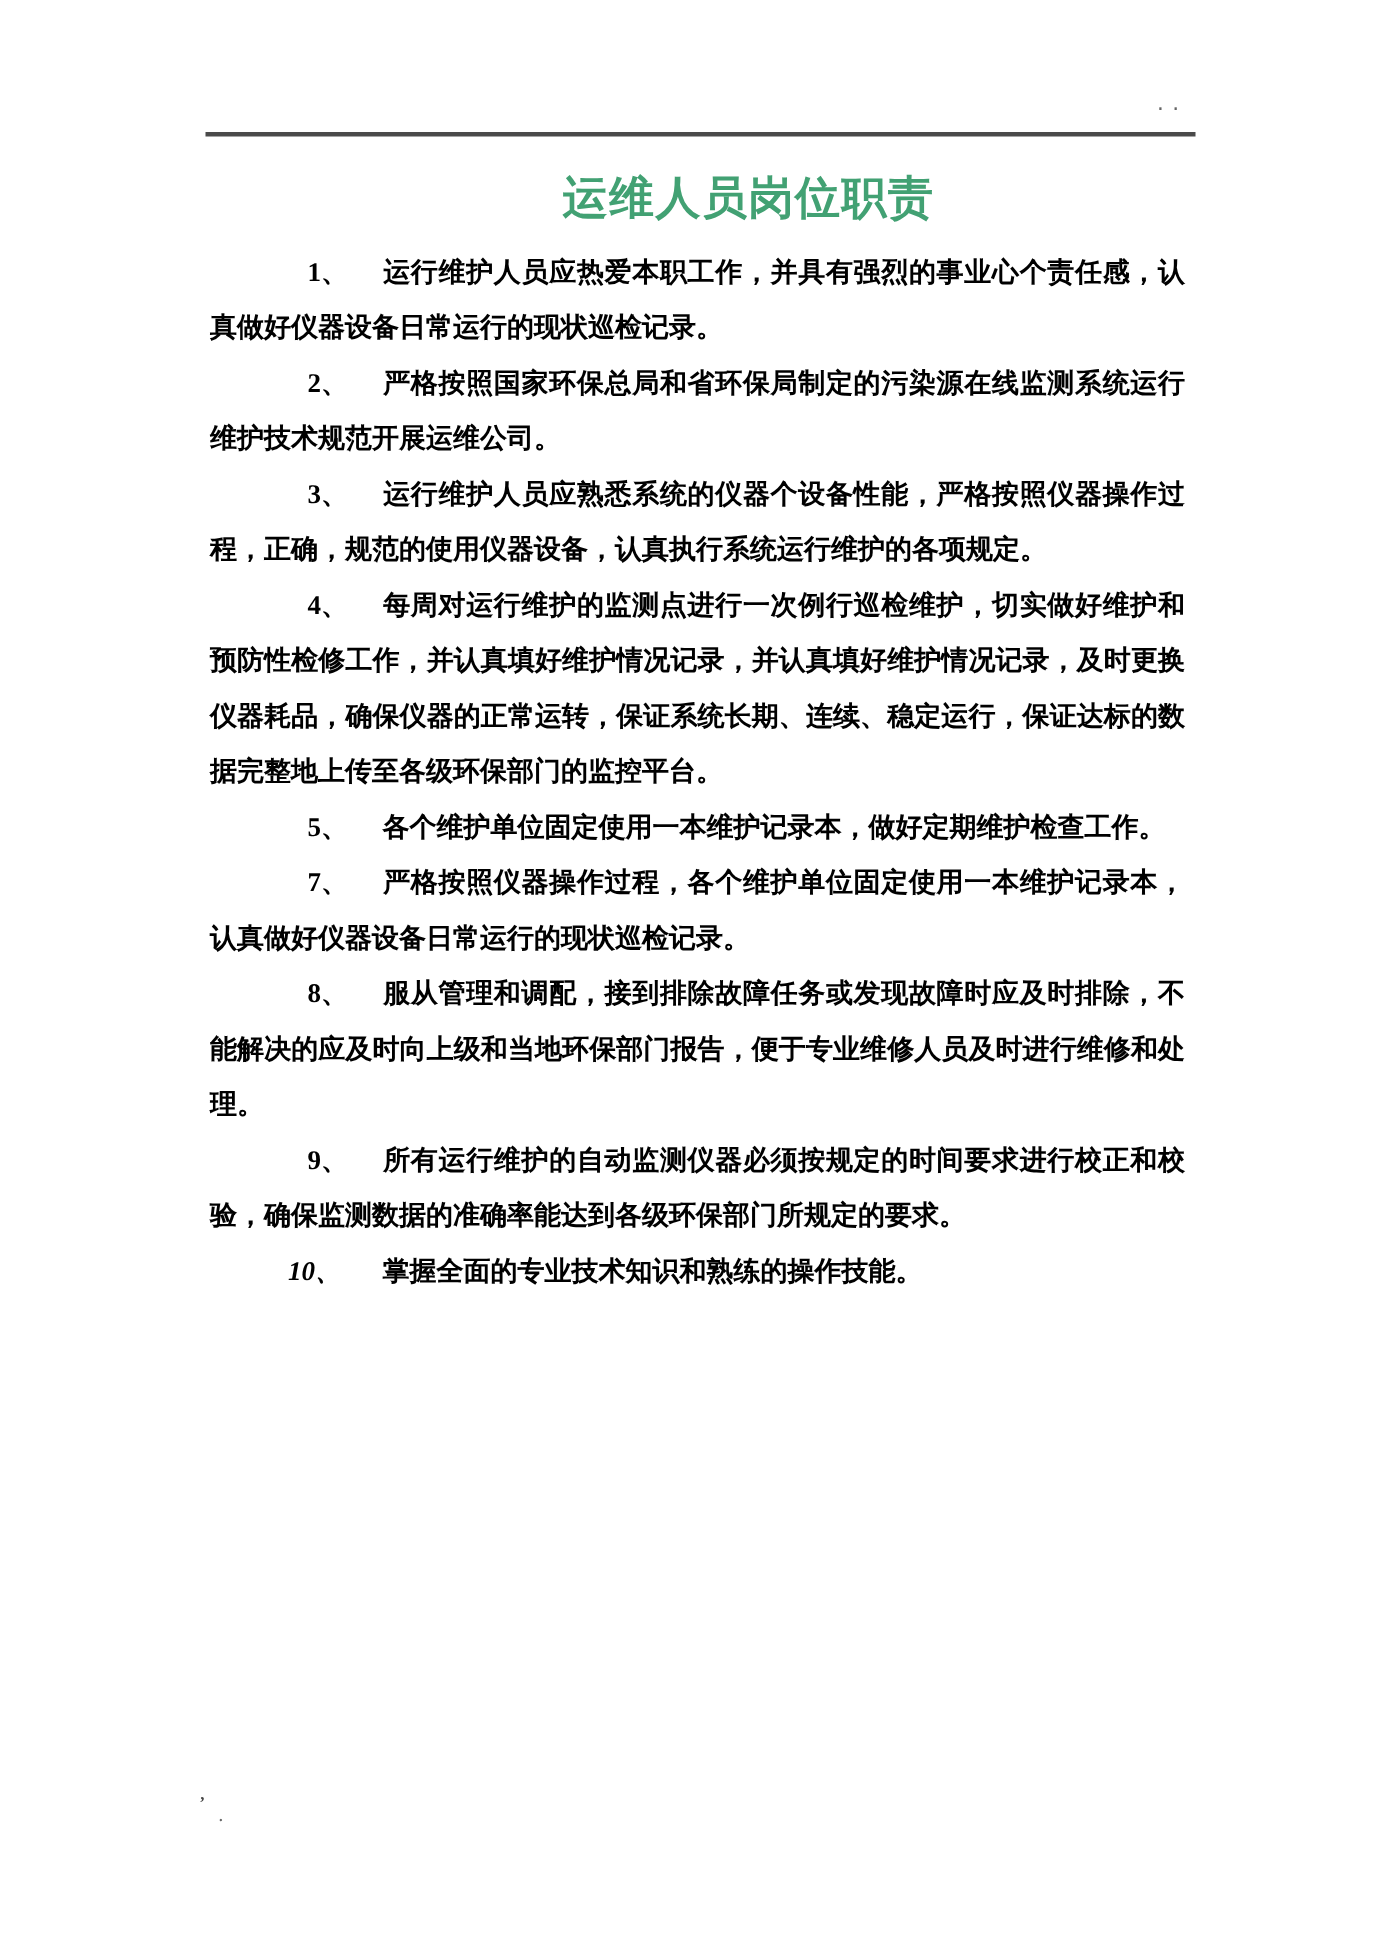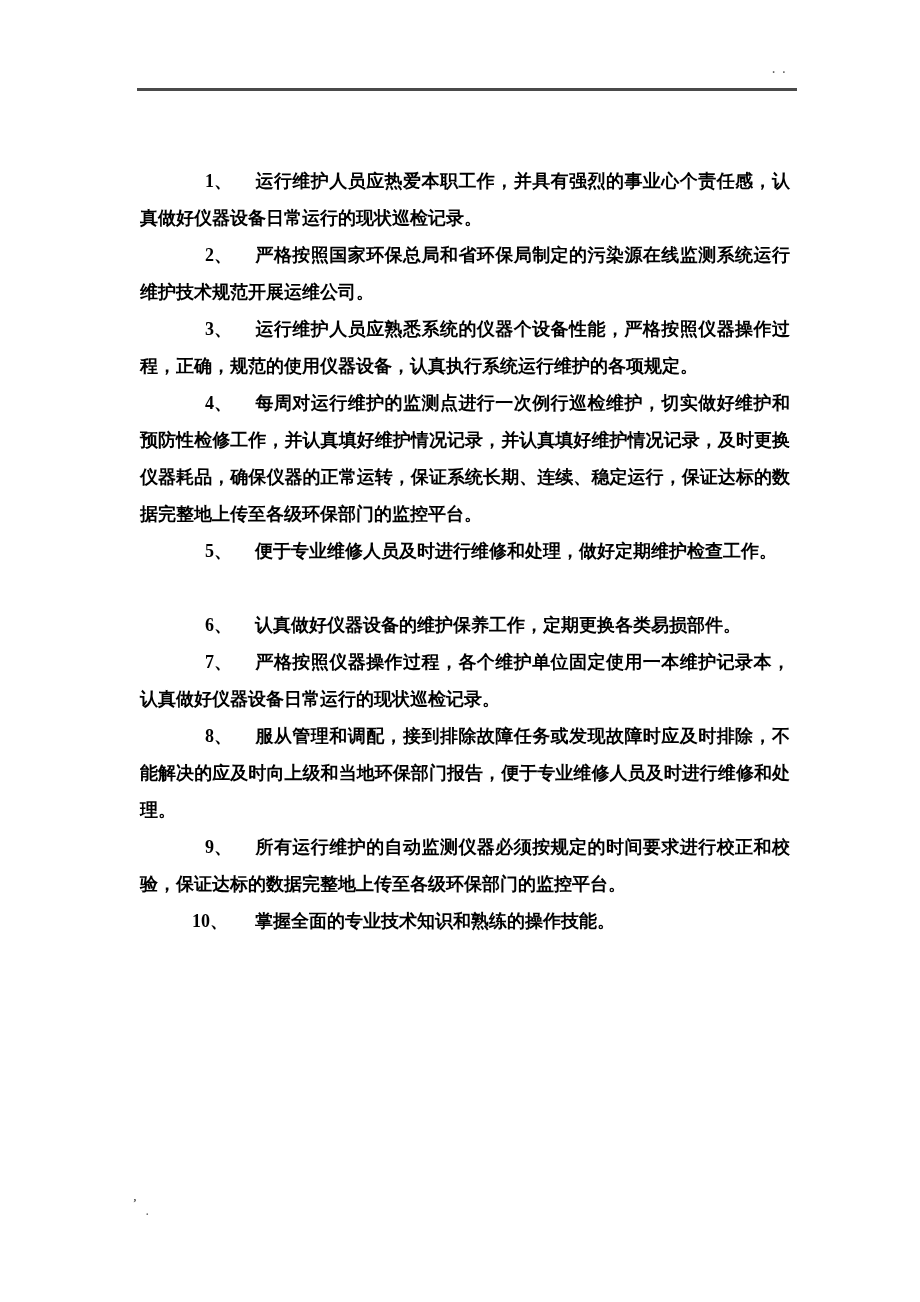--- a/index.html
+++ b/index.html
@@ -66,20 +66,21 @@
   .item .num {
     display: inline-block;
     width: 50px;
     text-indent: 0;
   }
   .item.wide-num {
     text-indent: 52px;
   }
   .item.wide-num .num {
     width: 63px;
+    font-style: italic;
   }
   .item.gap-above {
     margin-top: 37px;
   }
   .footer-mark-1 {
     position: absolute;
     left: 133px;
     top: 1196px;
     font-size: 11px;
     color: #444444;
@@ -95,30 +96,30 @@
   }
 </style>
 </head>
 <body>
 
 <div class="page">
 
   <div class="header-rule"></div>
   <div class="header-dots">..</div>
 
+  <h1 class="doc-title">运维人员岗位职责</h1>
 
   <div class="content">
     <p class="item"><span class="num">1、</span><span>运行维护人员应热爱本职工作，并具有强烈的事业心个责任感，认真做好仪器设备日常运行的现状巡检记录。</span></p>
     <p class="item"><span class="num">2、</span><span>严格按照国家环保总局和省环保局制定的污染源在线监测系统运行维护技术规范开展运维公司。</span></p>
     <p class="item"><span class="num">3、</span><span>运行维护人员应熟悉系统的仪器个设备性能，严格按照仪器操作过程，正确，规范的使用仪器设备，认真执行系统运行维护的各项规定。</span></p>
     <p class="item"><span class="num">4、</span><span>每周对运行维护的监测点进行一次例行巡检维护，切实做好维护和预防性检修工作，并认真填好维护情况记录，并认真填好维护情况记录，及时更换仪器耗品，确保仪器的正常运转，保证系统长期、连续、稳定运行，保证达标的数据完整地上传至各级环保部门的监控平台。</span></p>
-    <p class="item"><span class="num">5、</span><span>便于专业维修人员及时进行维修和处理，做好定期维护检查工作。</span></p>
-    <p class="item gap-above"><span class="num">6、</span><span>认真做好仪器设备的维护保养工作，定期更换各类易损部件。</span></p>
+    <p class="item"><span class="num">5、</span><span>各个维护单位固定使用一本维护记录本，做好定期维护检查工作。</span></p>
     <p class="item"><span class="num">7、</span><span>严格按照仪器操作过程，各个维护单位固定使用一本维护记录本，认真做好仪器设备日常运行的现状巡检记录。</span></p>
     <p class="item"><span class="num">8、</span><span>服从管理和调配，接到排除故障任务或发现故障时应及时排除，不能解决的应及时向上级和当地环保部门报告，便于专业维修人员及时进行维修和处理。</span></p>
-    <p class="item"><span class="num">9、</span><span>所有运行维护的自动监测仪器必须按规定的时间要求进行校正和校验，保证达标的数据完整地上传至各级环保部门的监控平台。</span></p>
+    <p class="item"><span class="num">9、</span><span>所有运行维护的自动监测仪器必须按规定的时间要求进行校正和校验，确保监测数据的准确率能达到各级环保部门所规定的要求。</span></p>
     <p class="item wide-num"><span class="num">10、</span><span>掌握全面的专业技术知识和熟练的操作技能。</span></p>
   </div>
 
   <div class="footer-mark-1">’</div>
   <div class="footer-mark-2">.</div>
 
 </div>
 
 </body></html>

